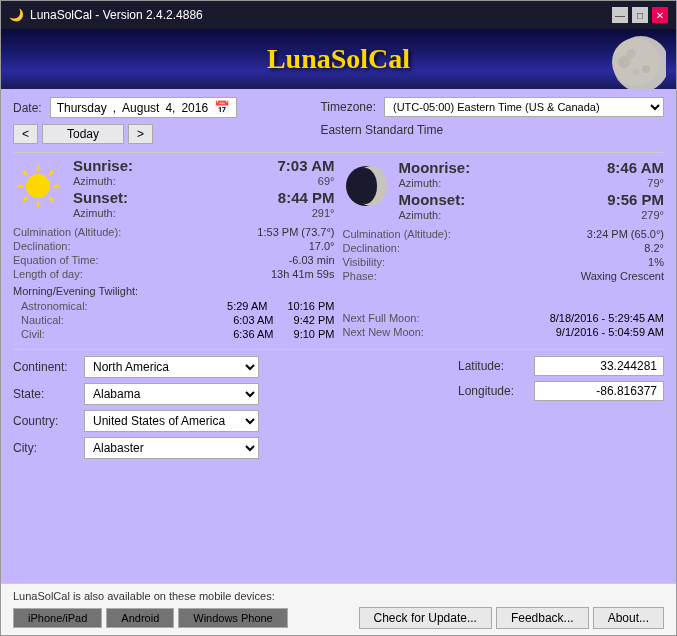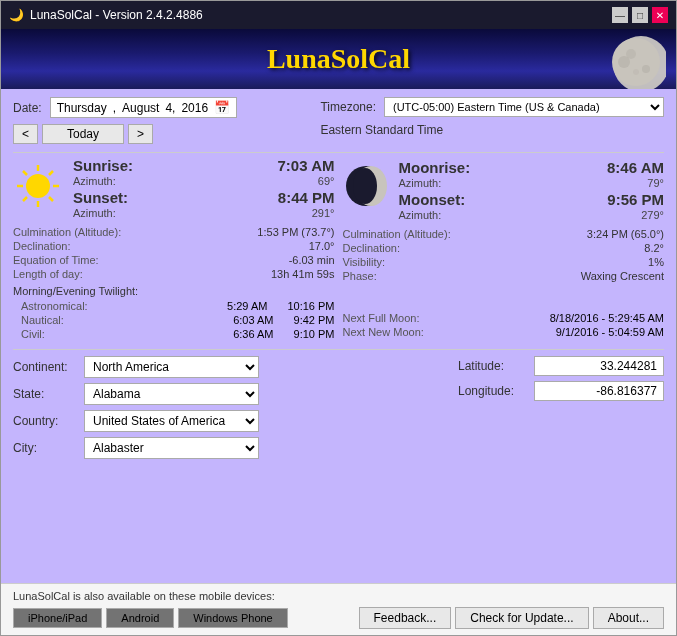--- a/index.html
+++ b/index.html
@@ -514,20 +514,20 @@
 
   <div class="footer">
     <div class="footer-top">LunaSolCal is also available on these mobile devices:</div>
     <div class="footer-bottom">
       <div class="mobile-btns">
         <button class="mobile-btn">iPhone/iPad</button>
         <button class="mobile-btn">Android</button>
         <button class="mobile-btn">Windows Phone</button>
       </div>
       <div class="action-btns">
+        <button class="action-btn">Check for Update...</button>
         <button class="action-btn">Feedback...</button>
-        <button class="action-btn">Check for Update...</button>
         <button class="action-btn">About...</button>
       </div>
     </div>
   </div>
 
 </div>
 
 </body></html>

